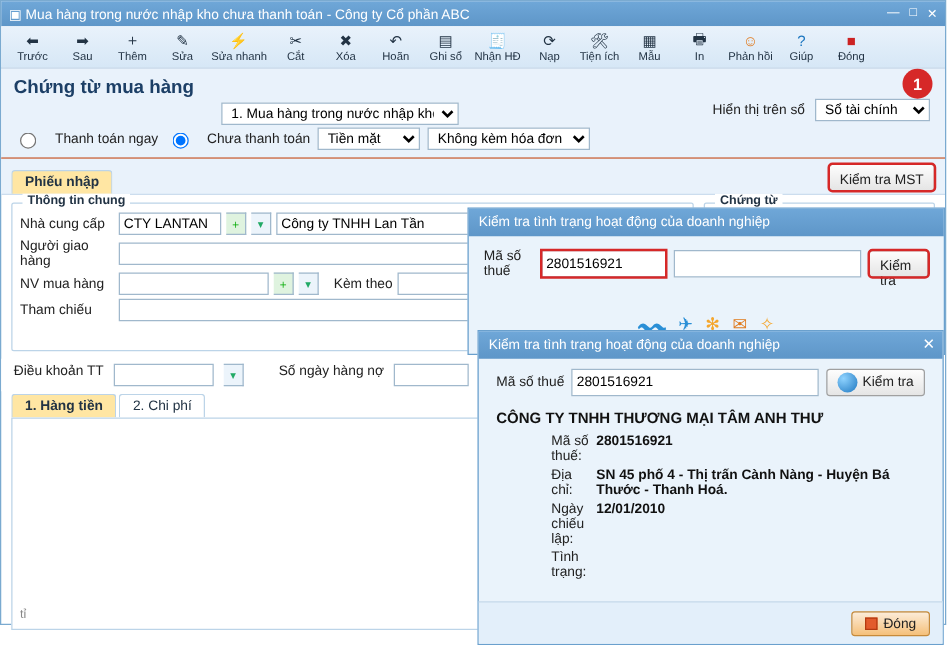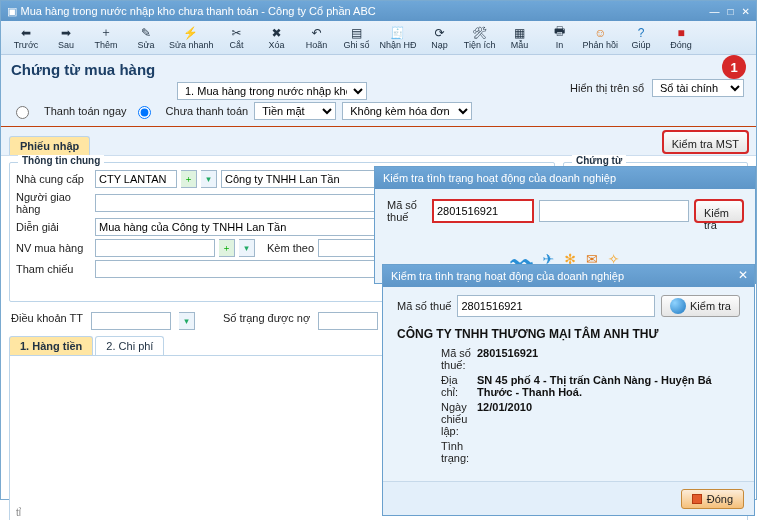--- a/index.html
+++ b/index.html
@@ -184,24 +184,20 @@
         <input type="text" style="width: 82px;" value="CTY LANTAN">
         <span class="dropbtn plusbtn">＋</span>
         <span class="dropbtn">▾</span>
         <input type="text" style="flex: 1 1 0%;" value="Công ty TNHH Lan Tần">
       </div>
       <div class="frow">
         <label>Người giao hàng</label>
         <input type="text" style="flex: 1 1 0%;">
       </div>
       <div class="frow">
-        <label>Diễn giải</label>
-        <input type="text" style="flex: 1 1 0%;" value="Mua hàng của Công ty TNHH Lan Tần">
-      </div>
-      <div class="frow">
         <label>NV mua hàng</label>
         <input type="text" style="width: 120px;">
         <span class="dropbtn plusbtn">＋</span>
         <span class="dropbtn">▾</span>
         <span style="margin-left:8px">Kèm theo</span>
         <input type="text" style="width: 80px;">
       </div>
       <div class="frow">
         <label>Tham chiếu</label>
         <input type="text" style="flex: 1 1 0%;">
@@ -224,21 +220,21 @@
           <label style="width:80px">Số chứng từ</label>
           <input type="text" style="width: 70px;">
         </div>
     </div>
   </div>
 
   <div class="subrow">
     <span>Điều khoản TT</span>
     <input type="text" style="width: 80px;">
       <span class="dropbtn">▾</span>
-    <span style="margin-left:20px">Số trạng được nợ</span>
+    <span style="margin-left:20px">Số ngày hàng nợ</span>
     <input type="text" style="width: 60px;">
     <span>(ngày)</span>
   </div>
 
   <div class="tabbar2">
     <div class="tab active">1. Hàng tiền</div>
     <div class="tab">2. Chi phí</div>
   </div>
   <div style="position:absolute; left:8px; right:8px; height:170px; border:1px solid #bcd4e8; background:#fff">
     <div style="position:absolute; left:6px; bottom:6px; font-size:10px; color:#888">tỉ</div>

